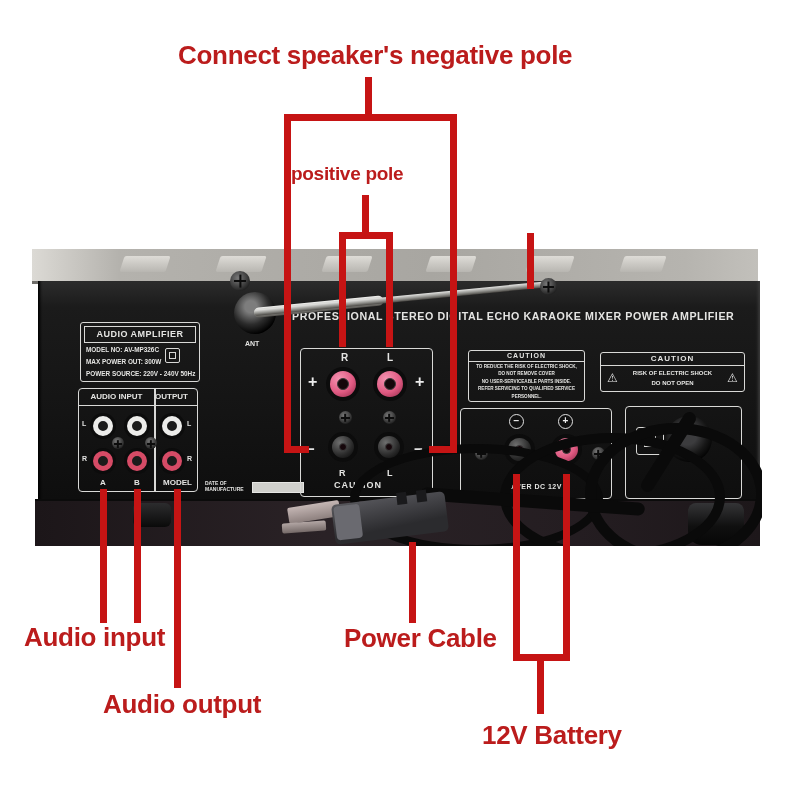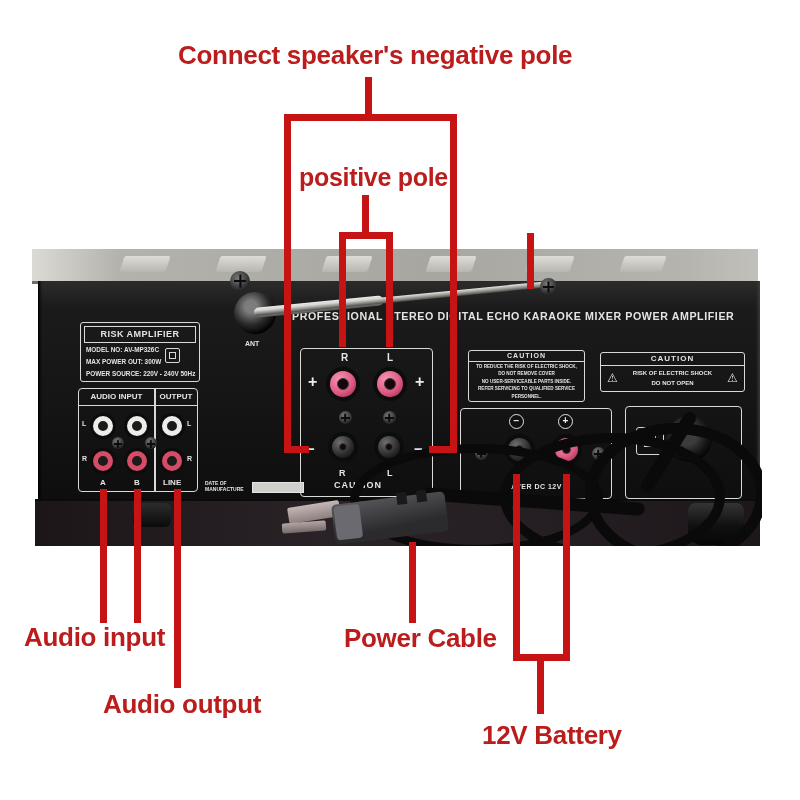--- a/index.html
+++ b/index.html
@@ -79,35 +79,35 @@
                 background:linear-gradient(180deg,#f2f2f0,#9a9a96 55%,#55534f);
                 transform:rotate(-5.6deg);transform-origin:left center;"></div>
     <div class="abs" style="left:224px;top:62px;width:296px;height:6px;border-radius:3px;z-index:4;
                 background:linear-gradient(180deg,#e8e8e6,#8f8f8b 60%,#4c4a46);
                 transform:rotate(-5.6deg);transform-origin:left center;"></div>
     <div class="screw" style="left:510px;top:30px;width:17px;height:17px;z-index:4;"></div>
     <div class="wtxt" style="left:215px;top:92px;font-size:7px;font-weight:bold;z-index:3;">ANT</div>
 
     <div class="wbox" style="left:50px;top:74px;width:120px;height:60px;border-radius:3px;z-index:3;">
       <div style="position:absolute;left:3px;top:3px;right:3px;height:15px;border:1px solid #d9d9d7;
-                  text-align:center;font-size:9px;font-weight:bold;line-height:15px;letter-spacing:0.5px;">RISK AMPLIFIER</div>
+                  text-align:center;font-size:9px;font-weight:bold;line-height:15px;letter-spacing:0.5px;">AUDIO AMPLIFIER</div>
       <div class="wtxt" style="left:5px;top:23px;font-size:6.4px;font-weight:bold;">MODEL NO: AV-MP326C</div>
       <div class="wtxt" style="left:5px;top:35px;font-size:6.4px;font-weight:bold;">MAX POWER OUT: 300W</div>
       <div class="wtxt" style="left:5px;top:47px;font-size:6.4px;font-weight:bold;">POWER SOURCE: 220V - 240V 50Hz</div>
       <div style="position:absolute;left:84px;top:25px;width:13px;height:13px;border:1.5px solid #d9d9d7;border-radius:2px;">
         <div style="position:absolute;inset:3px;border:1.5px solid #d9d9d7;"></div>
       </div>
     </div>
 
     <div class="wbox" style="left:48px;top:140px;width:120px;height:104px;z-index:3;">
       <div style="position:absolute;left:75px;top:0;bottom:0;width:1.5px;background:#d9d9d7;"></div>
       <div style="position:absolute;left:0;top:0;width:75px;height:16px;border-bottom:1.5px solid #d9d9d7;
                   text-align:center;font-size:8px;font-weight:bold;line-height:16px;">AUDIO INPUT</div>
       <div style="position:absolute;left:76px;top:0;right:0;height:16px;border-bottom:1.5px solid #d9d9d7;
-                  text-align:center;font-size:8px;font-weight:bold;line-height:16px;">OUTPUT</div>
+                  text-align:left;font-size:8px;font-weight:bold;line-height:16px;">OUTPUT</div>
 
       <span class="wtxt" style="left:3px;top:31px;font-size:7px;font-weight:bold;">L</span>
       <span class="wtxt" style="left:3px;top:66px;font-size:7px;font-weight:bold;">R</span>
       <span class="wtxt" style="left:108px;top:31px;font-size:7px;font-weight:bold;">L</span>
       <span class="wtxt" style="left:108px;top:66px;font-size:7px;font-weight:bold;">R</span>
 
       <div class="rca" style="left:11px;top:24px;">
           <div class="ring"></div>
         </div>
       <div class="rca" style="left:45px;top:24px;">
@@ -124,21 +124,21 @@
         </div>
       <div class="rca red" style="left:80px;top:59px;">
           <div class="ring"></div>
         </div>
 
       <div class="screw" style="left:33px;top:48px;width:12px;height:12px;"></div>
       <div class="screw" style="left:66px;top:48px;width:12px;height:12px;"></div>
 
       <span class="wtxt" style="left:21px;top:89px;font-size:8px;font-weight:bold;">A</span>
       <span class="wtxt" style="left:55px;top:89px;font-size:8px;font-weight:bold;">B</span>
-      <span class="wtxt" style="left:84px;top:89px;font-size:8px;font-weight:bold;">LINE</span>
+      <span class="wtxt" style="left:84px;top:89px;font-size:8px;font-weight:bold;">MODEL</span>
     </div>
 
     <div class="wtxt" style="left:175px;top:232px;font-size:5px;font-weight:bold;line-height:6px;z-index:3;">
       <div>DATE OF</div>
       <div>MANUFACTURE</div>
     </div>
     <div class="abs" style="left:222px;top:234px;width:50px;height:9px;background:#cfcfcb;border:1px solid #e5e5e3;z-index:3;"></div>
 
     <div class="wbox" style="left:270px;top:100px;width:133px;height:149px;z-index:3;">
       <span class="wtxt" style="left:40px;top:3px;font-size:10px;font-weight:bold;">R</span>
@@ -254,18 +254,18 @@
   <div class="rl" style="left:134px;top:489px;width:7px;height:134px;"></div>
   <div class="rl" style="left:174px;top:489px;width:7px;height:199px;"></div>
   <div class="rl" style="left:409px;top:542px;width:7px;height:81px;"></div>
 
   <div class="rl" style="left:513px;top:474px;width:7px;height:186px;"></div>
   <div class="rl" style="left:563px;top:474px;width:7px;height:186px;"></div>
   <div class="rl" style="left:513px;top:654px;width:57px;height:7px;"></div>
   <div class="rl" style="left:537px;top:661px;width:7px;height:53px;"></div>
 
   <div class="ann" style="left:178px;top:40px;font-size:26px;">Connect speaker's negative pole</div>
-  <div class="ann" style="left:299px;top:163px;font-size:25px;">positive pole</div>
+  <div class="ann" style="left:291px;top:163px;font-size:19px;">positive pole</div>
   <div class="ann" style="left:24px;top:622px;font-size:26px;">Audio input</div>
   <div class="ann" style="left:344px;top:623px;font-size:26px;">Power Cable</div>
   <div class="ann" style="left:103px;top:689px;font-size:26px;">Audio output</div>
   <div class="ann" style="left:482px;top:720px;font-size:26px;">12V Battery</div>
 </div>
 
 </body></html>

